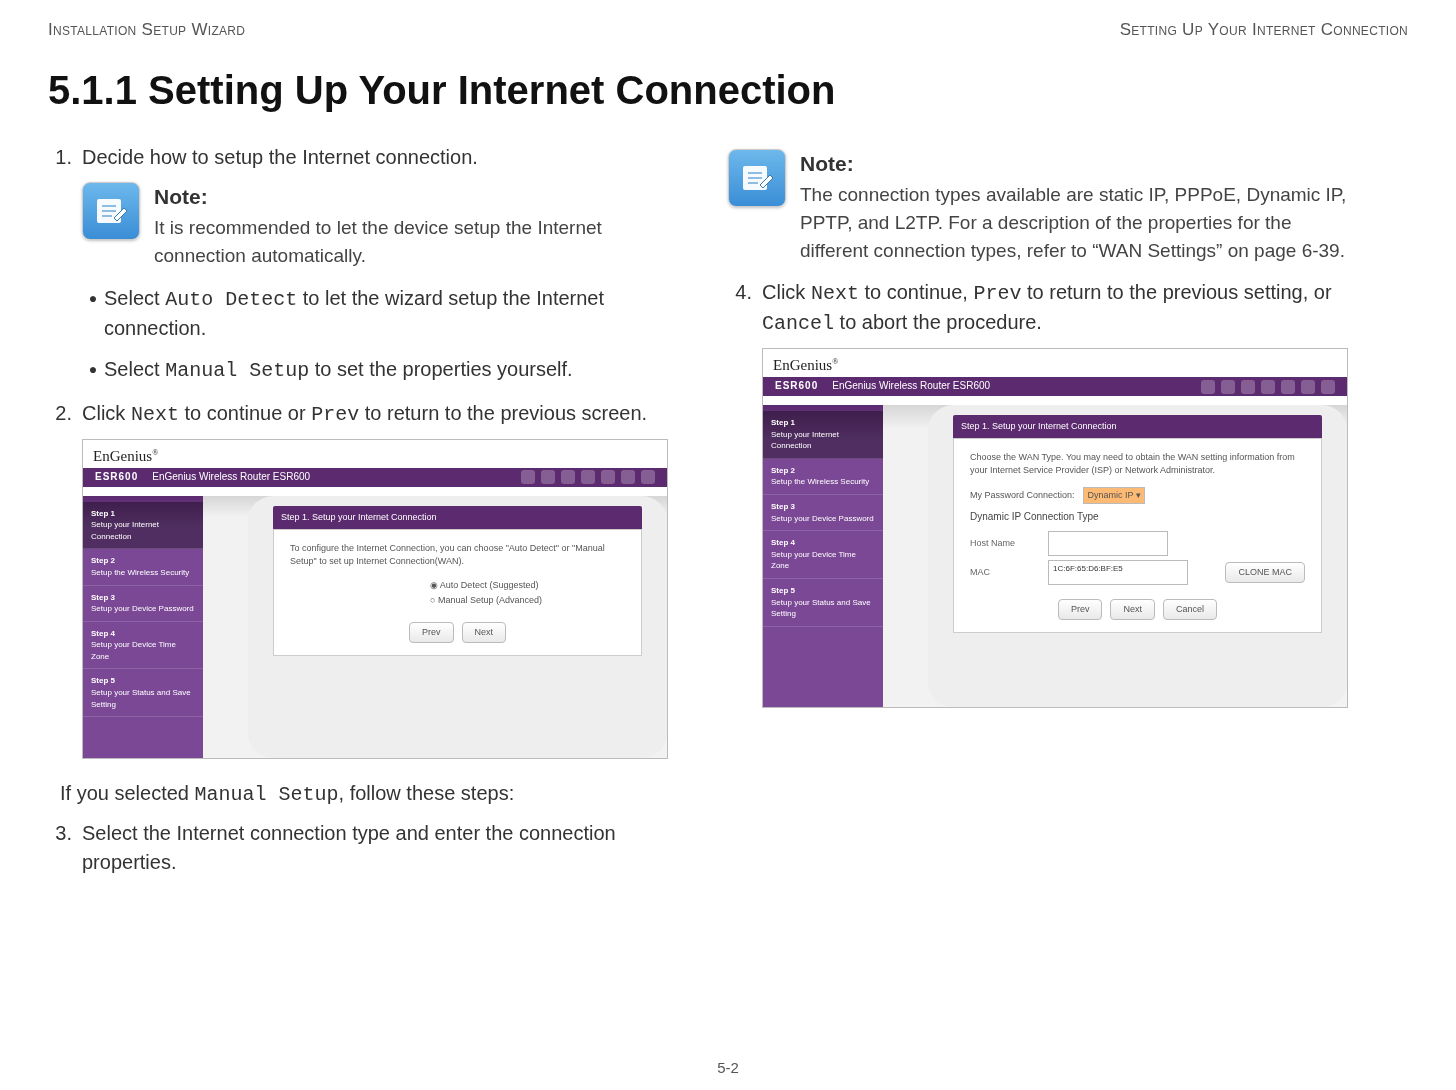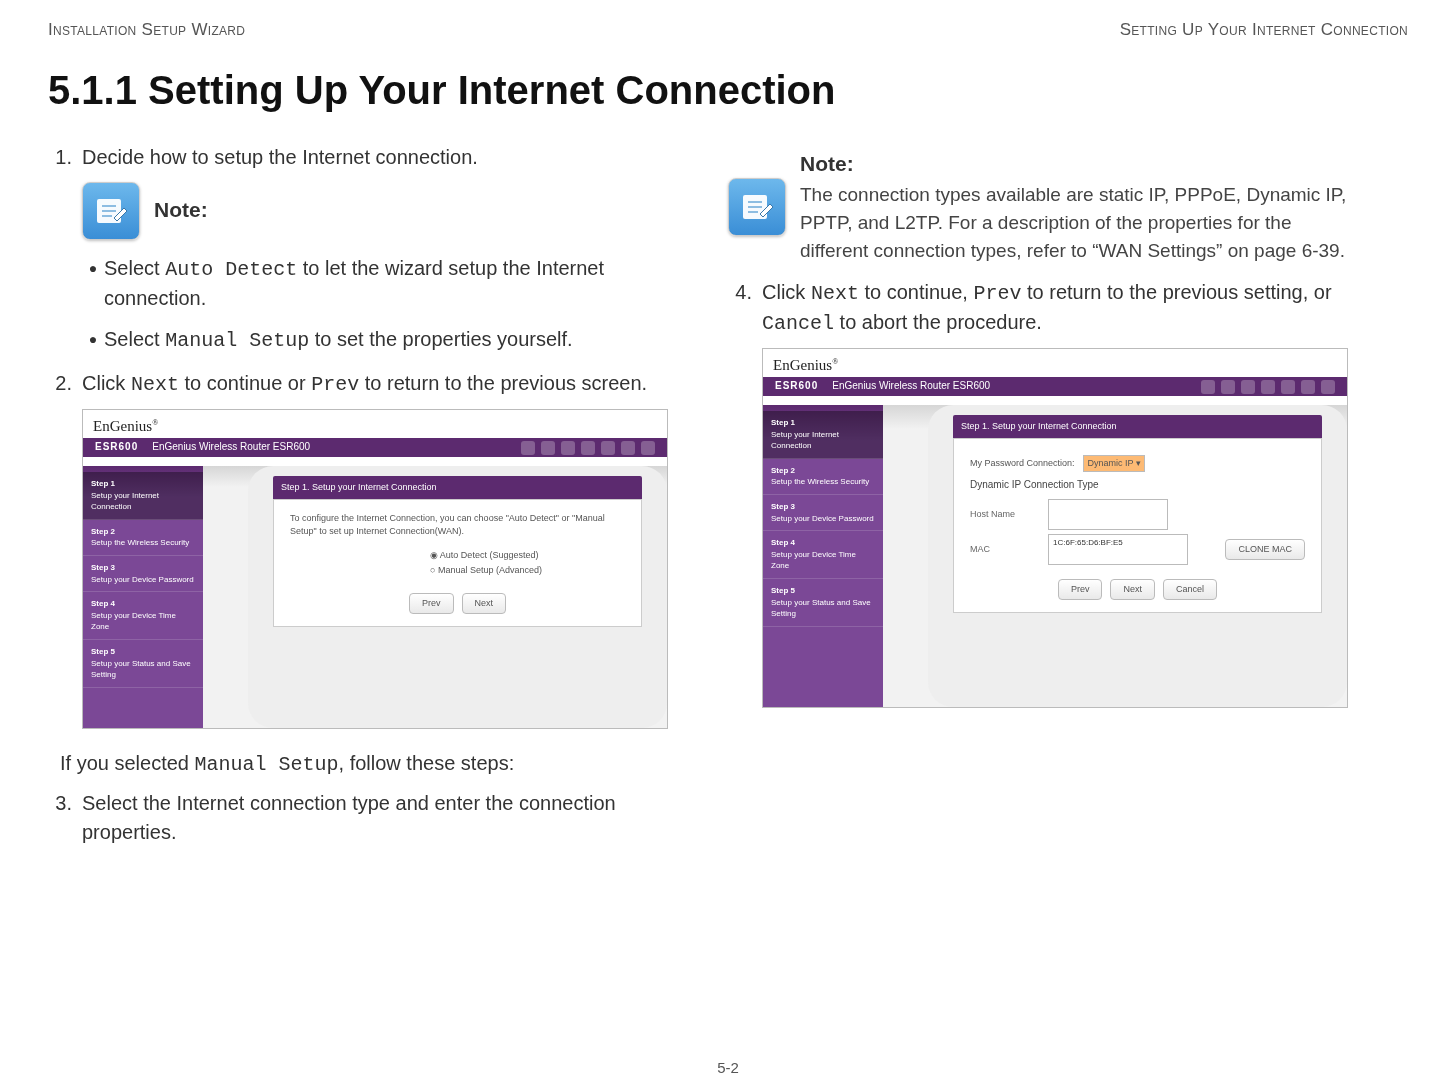--- a/index.html
+++ b/index.html
@@ -37,21 +37,21 @@
     font-size: 20px;
     line-height: 1.45;
     color: #333;
   }
   .num-item { display: flex; margin-bottom: 10px; }
   .num { width: 34px; flex: none; text-align: right; padding-right: 10px; }
   .item-body { flex: 1; }
   .note {
     display: flex;
     margin: 6px 0 14px 34px;
-    align-items: center;
+    align-items: flex-start;
     gap: 14px;
   }
   .note.no-indent { margin-left: 0; }
   .note-icon {
     width: 58px; height: 58px;
     flex: none;
     border-radius: 8px;
     background: linear-gradient(180deg,#6db8ec 0%,#3a8ed6 100%);
     border: 1px solid #ccc;
     box-shadow: 0 1px 3px rgba(0,0,0,.25);
@@ -134,21 +134,21 @@
   .panel .btnrow { display: flex; gap: 8px; justify-content: center; margin-top: 14px; }
   .mini-btn {
     border: 1px solid #bbb; border-radius: 4px;
     background: linear-gradient(#fff,#e9e9e9);
     padding: 3px 12px; font-size: 9px; color: #555;
   }
   .field-row { display: flex; gap: 8px; align-items: center; margin: 4px 0; }
   .field-row .lbl { width: 70px; color: #666; }
   .field-row .inp {
     border: 1px solid #bbb; background: #fff;
-    height: 31px; width: 120px;
+    height: 25px; width: 120px;
   }
   .subhead { color: #444; margin: 6px 0 6px 0; font-size: 10px; }
   .sel { border: 1px solid #bbb; background: #fdba74; padding: 1px 4px; font-size: 9px; }
   .footer-num {
     position: absolute; bottom: 14px; left: 0; right: 0;
     text-align: center; font-size: 15px; color: #555;
   }
 </style>
 </head>
 <body>
@@ -173,20 +173,21 @@
         <svg width="34" height="34" viewBox="0 0 34 34">
           <rect x="3" y="5" width="24" height="24" rx="2" fill="#fff" opacity="0.95"></rect>
           <line x1="8" y1="12" x2="22" y2="12" stroke="#6aa8d8" stroke-width="1.5"></line>
           <line x1="8" y1="17" x2="22" y2="17" stroke="#6aa8d8" stroke-width="1.5"></line>
           <line x1="8" y1="22" x2="18" y2="22" stroke="#6aa8d8" stroke-width="1.5"></line>
           <path d="M20 24 L30 14 L33 17 L23 27 Z" fill="#fff" stroke="#3a78aa" stroke-width="1"></path>
         </svg>
       </div>
       <div class="note-body">
         <div class="note-title">Note:</div>
+        <div class="note-text">It is recommended to let the device setup the Internet connection automatically.</div>
       </div>
     </div>
 
     <div class="sub-bullets">
       <div class="bullet">
         <div class="dot">●</div>
         <div class="bullet-body">
           <span>Select </span><span class="mono">Auto Detect</span><span> to let the wizard setup the Internet connection.</span>
         </div>
       </div>
@@ -332,20 +333,21 @@
               <div>Setup your Device Time Zone</div>
             </div>
           <div class="step-box">
               <div class="st">Step 5</div>
               <div>Setup your Status and Save Setting</div>
             </div>
         </div>
         <div class="shot-main">
           <div class="panel-head">Step 1. Setup your Internet Connection</div>
           <div class="panel">
+            <div class="hint">Choose the WAN Type. You may need to obtain the WAN setting information from your Internet Service Provider (ISP) or Network Administrator.</div>
             <div class="field-row">
               <span>My Password Connection:</span>
               <span class="sel"><span>Dynamic IP</span> ▾</span>
             </div>
             <div class="subhead">Dynamic IP Connection Type</div>
             <div class="field-row">
               <span class="lbl">Host Name</span>
               <span class="inp"></span>
             </div>
             <div class="field-row">

